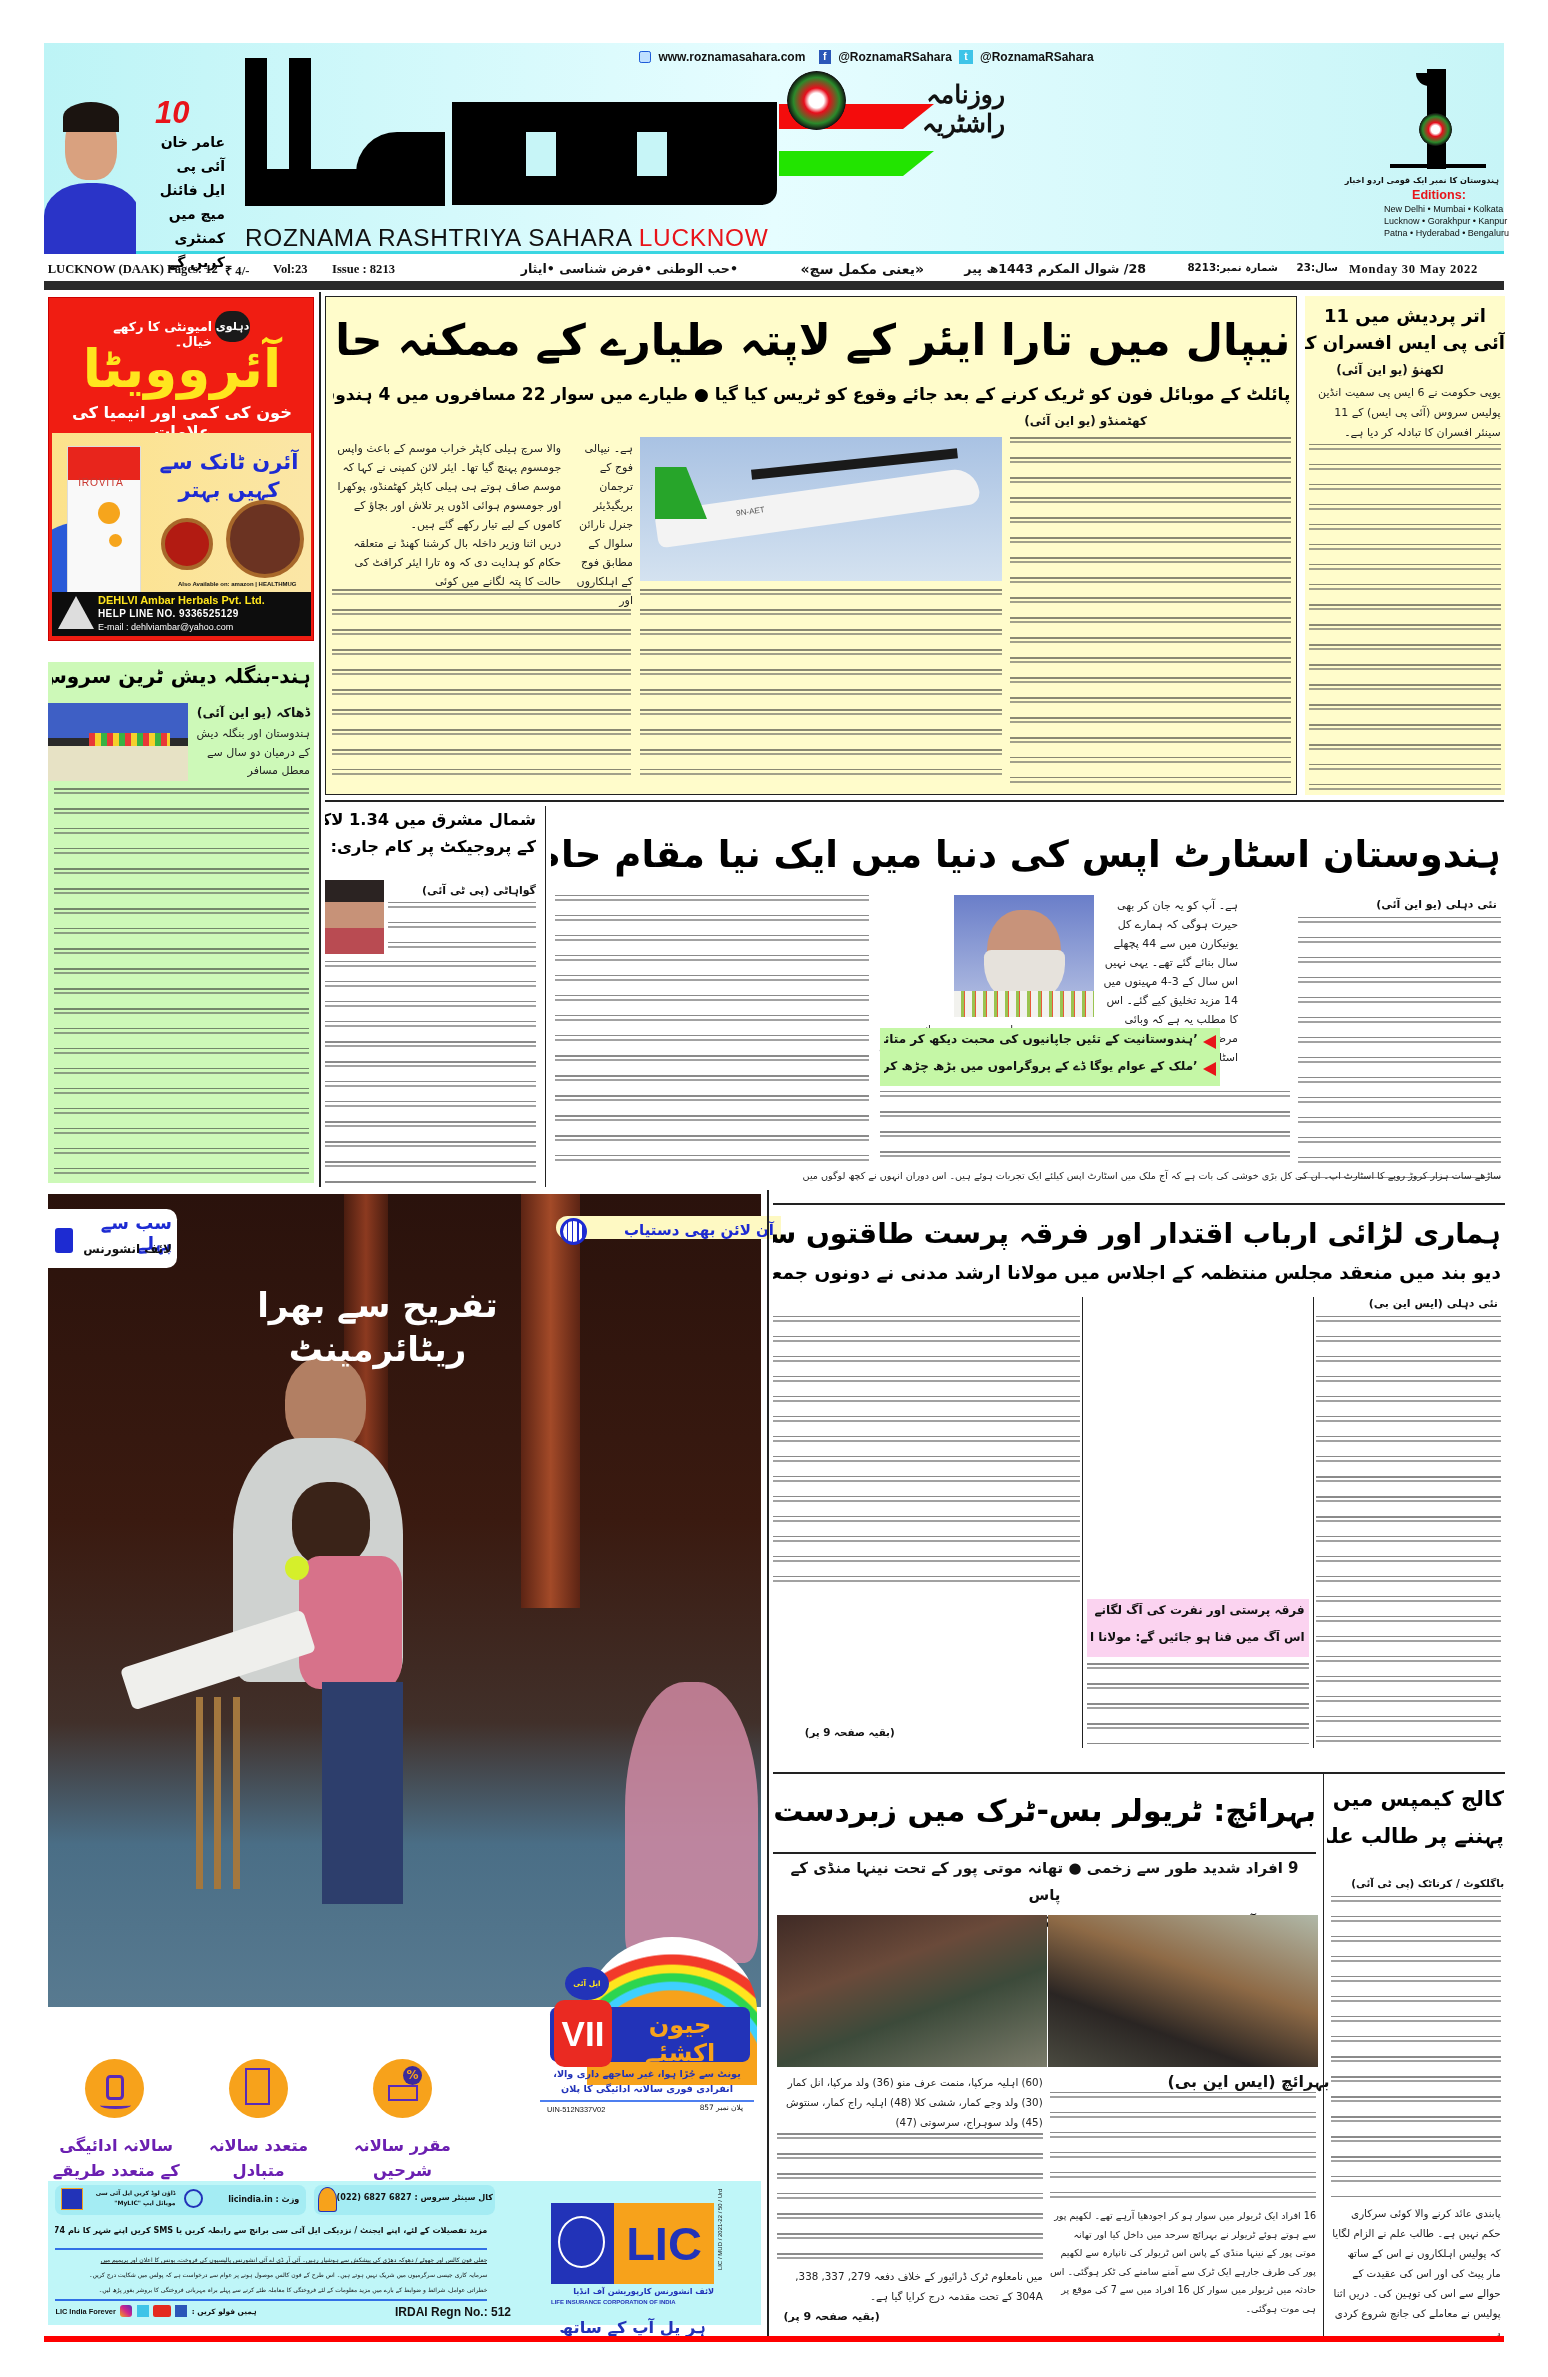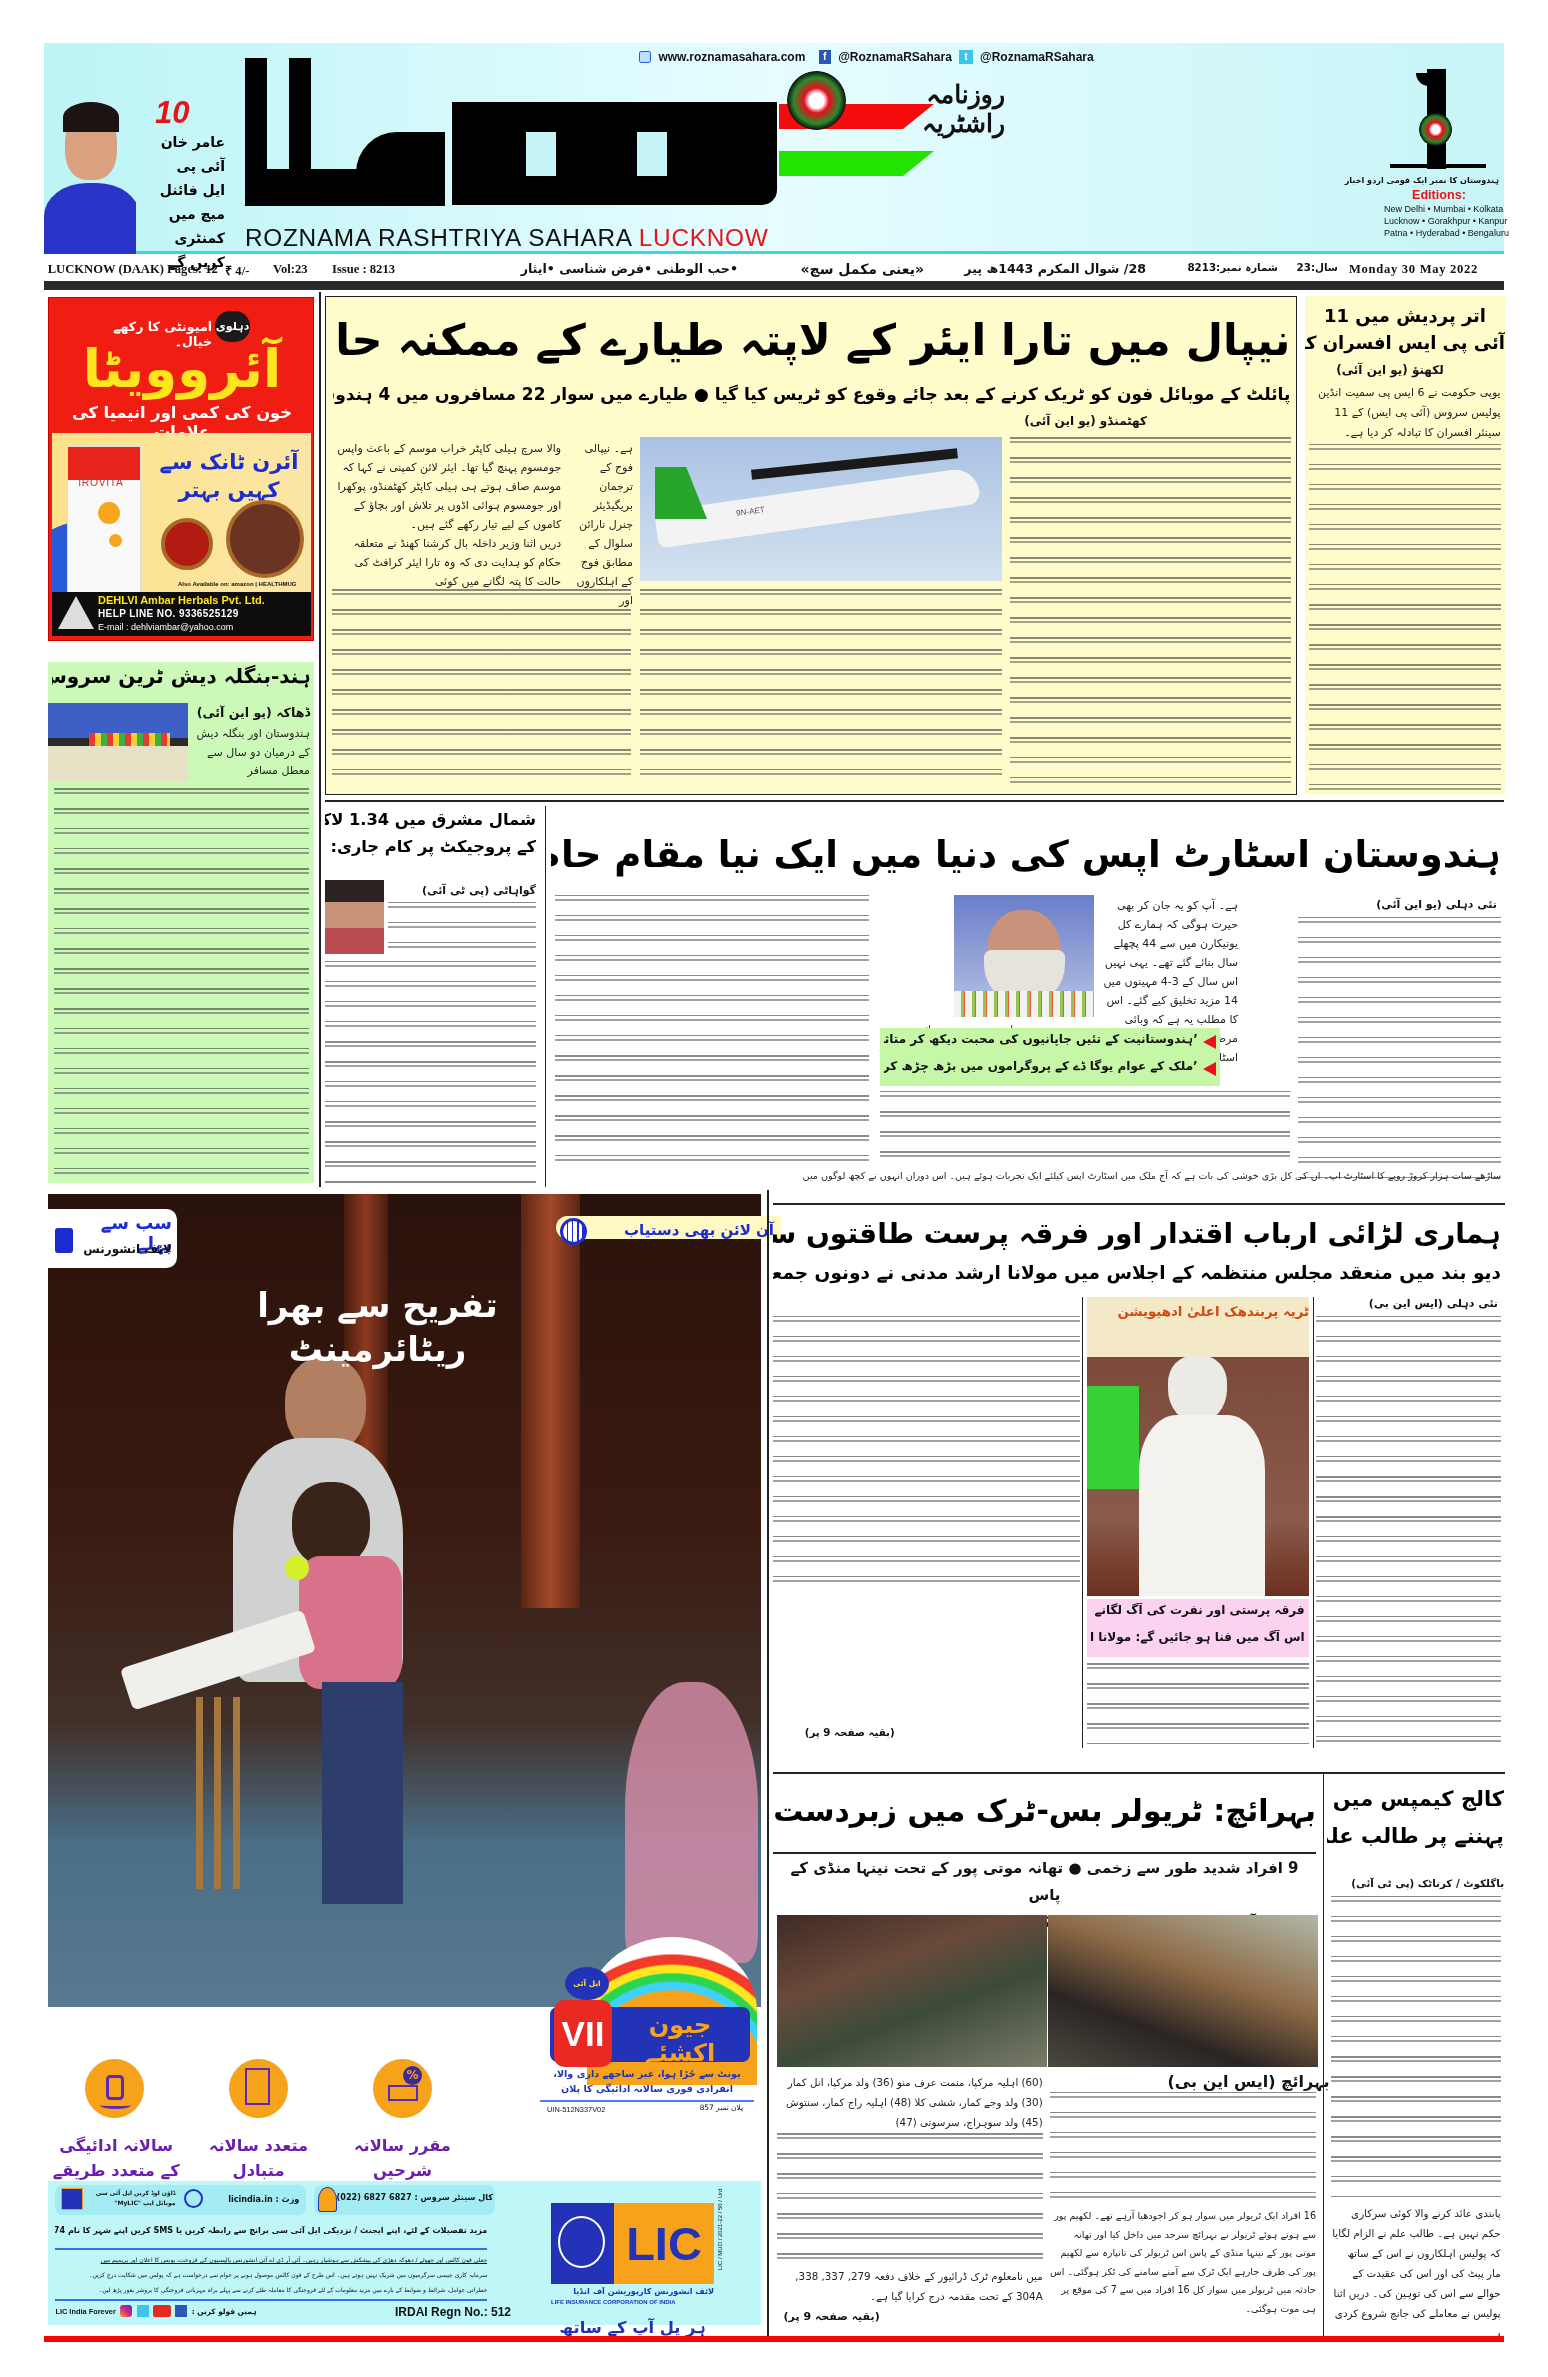--- a/index.html
+++ b/index.html
@@ -311,26 +311,20 @@
 </div>
 
 <div class="rule" style="left:767px;top:1190px;width:1.5px;height:1146px"></div>
 
 <div class="abs" style="left:773px;top:1190px;width:732px;height:562px">
   <div class="rule" style="left:0;top:13.3px;width:732px;height:1.5px"></div>
   <div class="abs rtl headline" style="left:0;top:22px;width:728px;font-size:28px;line-height:44px">ہماری لڑائی ارباب اقتدار اور فرقہ پرست طاقتوں سے ہے: صدر جمعیۃ علماء ہند</div>
   <div class="abs rtl headline" style="left:0;top:68px;width:728px;font-size:18.5px;line-height:30px">دیو بند میں منعقد مجلس منتظمہ کے اجلاس میں مولانا ارشد مدنی نے دونوں جمعیتوں میں اتحاد کا اشارہ دیا</div>
   <div class="abs rtl bold" style="left:577px;top:107px;width:148px;font-size:11px">نئی دہلی (ایس این بی)</div>
   <div class="body-lines" style="left:543px;top:126px;width:185px;height:429px"></div>
-  <div class="photo" style="left:314px;top:107px;width:222px;height:299px;background:linear-gradient(180deg,#f3e9c7 0,#f3e9c7 20%,#7b4a3a 20%,#8a5a4a 75%,#6b2f20 100%)">
-    <div class="rtl" style="position:absolute;left:0;top:7.4px;width:222px;color:#d14a14;font-size:13.3px;font-weight:bold;white-space:nowrap;overflow:hidden">ٹریہ پربندھک اعلیٰ ادھیویشن</div>
-    <div style="position:absolute;left:0;top:89px;width:52px;height:103px;background:#37d137"></div>
-    <div style="position:absolute;left:81px;top:59px;width:59px;height:67px;border-radius:40% 40% 50% 50%;background:#eceae5"></div>
-    <div style="position:absolute;left:52px;top:118px;width:126px;height:181px;border-radius:30% 30% 0 0;background:#f3f2ee"></div>
-  </div>
   <div class="abs" style="left:314px;top:409px;width:222px;height:58px;background:#fbd3f0">
     <div class="abs rtl bold" style="left:3.7px;top:4.4px;width:214px;font-size:12px;white-space:nowrap;overflow:hidden">فرقہ پرستی اور نفرت کی آگ لگانے والے خود</div>
     <div class="abs rtl bold" style="left:3.7px;top:31px;width:214px;font-size:12px;white-space:nowrap;overflow:hidden">اس آگ میں فنا ہو جائیں گے: مولانا ارشد مدنی</div>
   </div>
   <div class="body-lines" style="left:314px;top:473px;width:222px;height:81px"></div>
   <div class="body-lines" style="left:0;top:126px;width:307px;height:266px"></div>
   <div class="abs rtl bold" style="left:3.7px;top:536px;width:118px;font-size:10.3px">(بقیہ صفحہ 9 پر)</div>
   <div class="rule" style="left:309px;top:107px;width:0.7px;height:451px"></div>
   <div class="rule" style="left:540px;top:107px;width:0.7px;height:451px"></div>
 </div>

